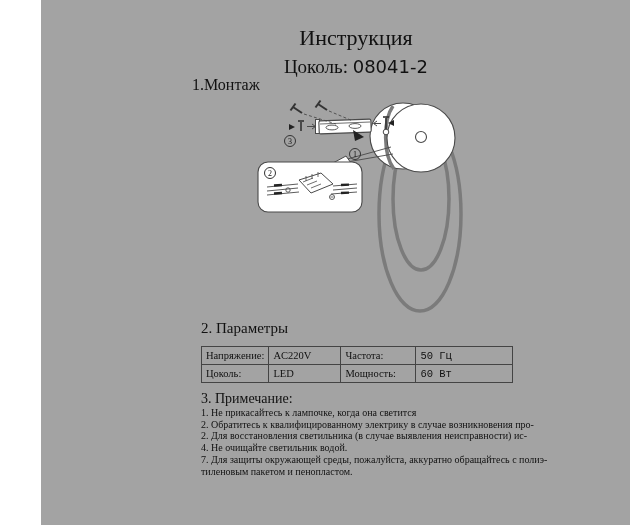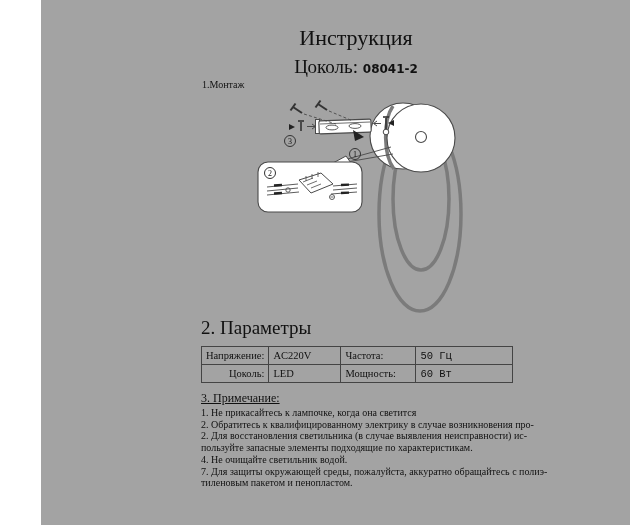--- a/index.html
+++ b/index.html
@@ -15,48 +15,47 @@
   .doc-title{
     position:absolute;left:0;top:26px;width:630px;
     text-align:center;font-size:22px;line-height:24px;color:#111;
   }
   .model-line{
     position:absolute;left:0;top:56px;width:630px;
     text-align:center;font-size:19px;line-height:22px;color:#111;
   }
   .model-number{
     font-family:"DejaVu Sans","Liberation Sans",sans-serif;
-    font-size:12px;
-    font-weight:bold;
+    font-size:18px;
   }
   .sec1-heading{
-    position:absolute;left:161px;top:77px;
-    font-size:10px;line-height:15px;color:#111;
+    position:absolute;left:151px;top:77px;
+    font-size:16px;line-height:15px;color:#111;
   }
   .diagram-wrap{position:absolute;left:150px;top:95px;width:330px;height:225px;}
   .sec2-heading{
     position:absolute;left:160px;top:320px;
-    font-size:19px;line-height:16px;color:#111;
+    font-size:15px;line-height:16px;color:#111;
   }
   table.params{
     position:absolute;left:160px;top:346px;
     border-collapse:collapse;
     font-size:10.5px;color:#111;
   }
   table.params td{
     border:1px solid #444;
     height:17px;
     padding:0 4px;
     vertical-align:middle;
     white-space:nowrap;
   }
-  td.c0{width:58px;text-align:right;} td.c1{width:63px;} td.c2{width:66px;} td.c3{width:88px;font-family:Liberation Mono, monospace;}
+  td.c0{width:58px;} td.c1{width:63px;} td.c2{width:66px;} td.c3{width:88px;font-family:Liberation Mono, monospace;}
   .sec3-heading{
     position:absolute;left:160px;top:390px;
-    font-size:12px;line-height:17px;color:#111;text-decoration:underline;
+    font-size:14px;line-height:17px;color:#111;
   }
   .notes{
     position:absolute;left:160px;top:407px;width:418px;
     font-size:10px;line-height:11.7px;color:#111;
   }
   .note-line{white-space:nowrap;}
   svg text{font-family:"Liberation Serif",serif;}
 </style>
 </head>
 <body>
@@ -207,19 +206,18 @@
       </tr>
     </tbody>
   </table>
 
   <div class="sec3-heading">3. Примечание:</div>
 
   <div class="notes">
     <div class="note-line">1. Не прикасайтесь к лампочке, когда она светится</div>
     <div class="note-line">2. Обратитесь к квалифицированному электрику в случае возникновения про-</div>
     <div class="note-line">2. Для восстановления светильника (в случае выявления неисправности) ис-</div>
-    <div class="note-line">пользуйте запасные элементы подходящие по характеристикам.</div>
     <div class="note-line">4. Не очищайте светильник водой.</div>
     <div class="note-line">7. Для защиты окружающей среды, пожалуйста, аккуратно обращайтесь с полиэ-</div>
     <div class="note-line">тиленовым пакетом и пенопластом.</div>
   </div>
 
 </div>
 
 </body></html>

